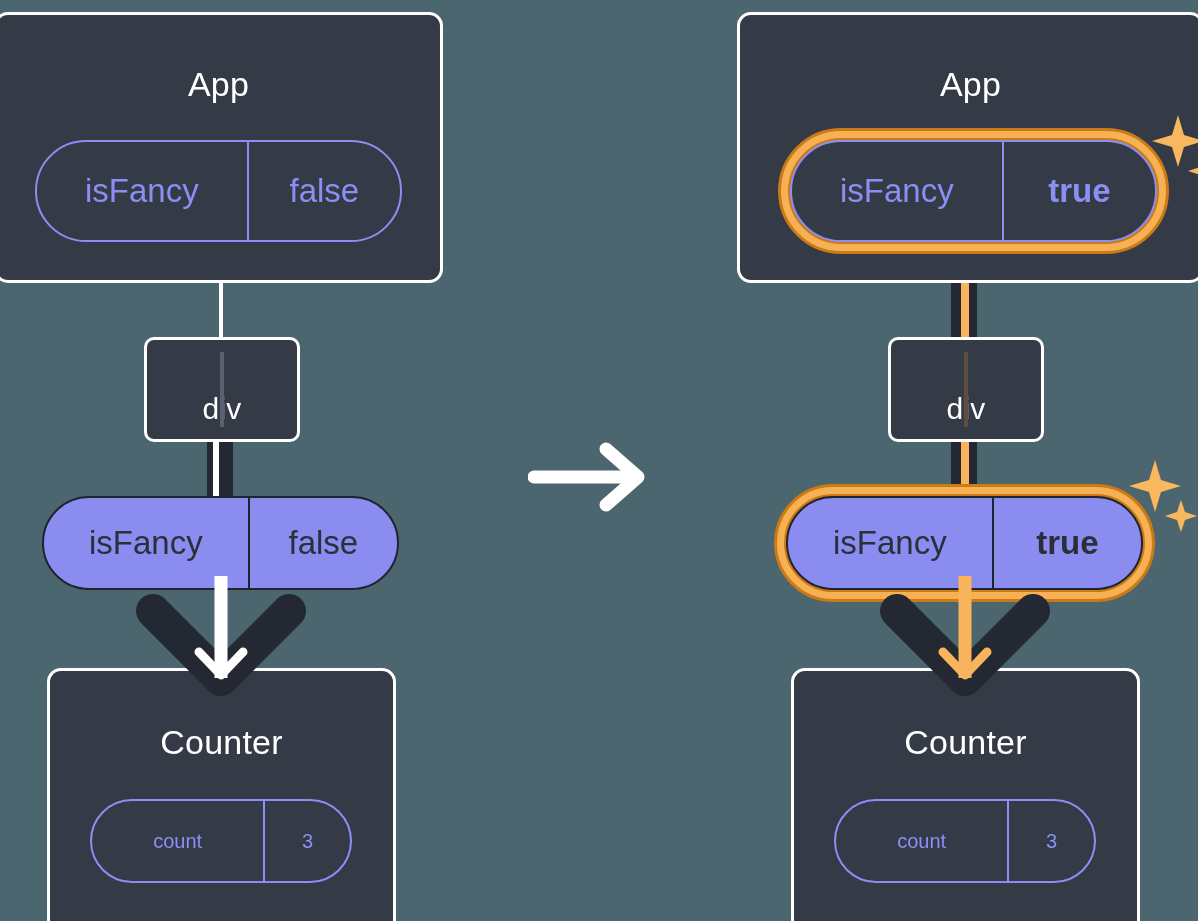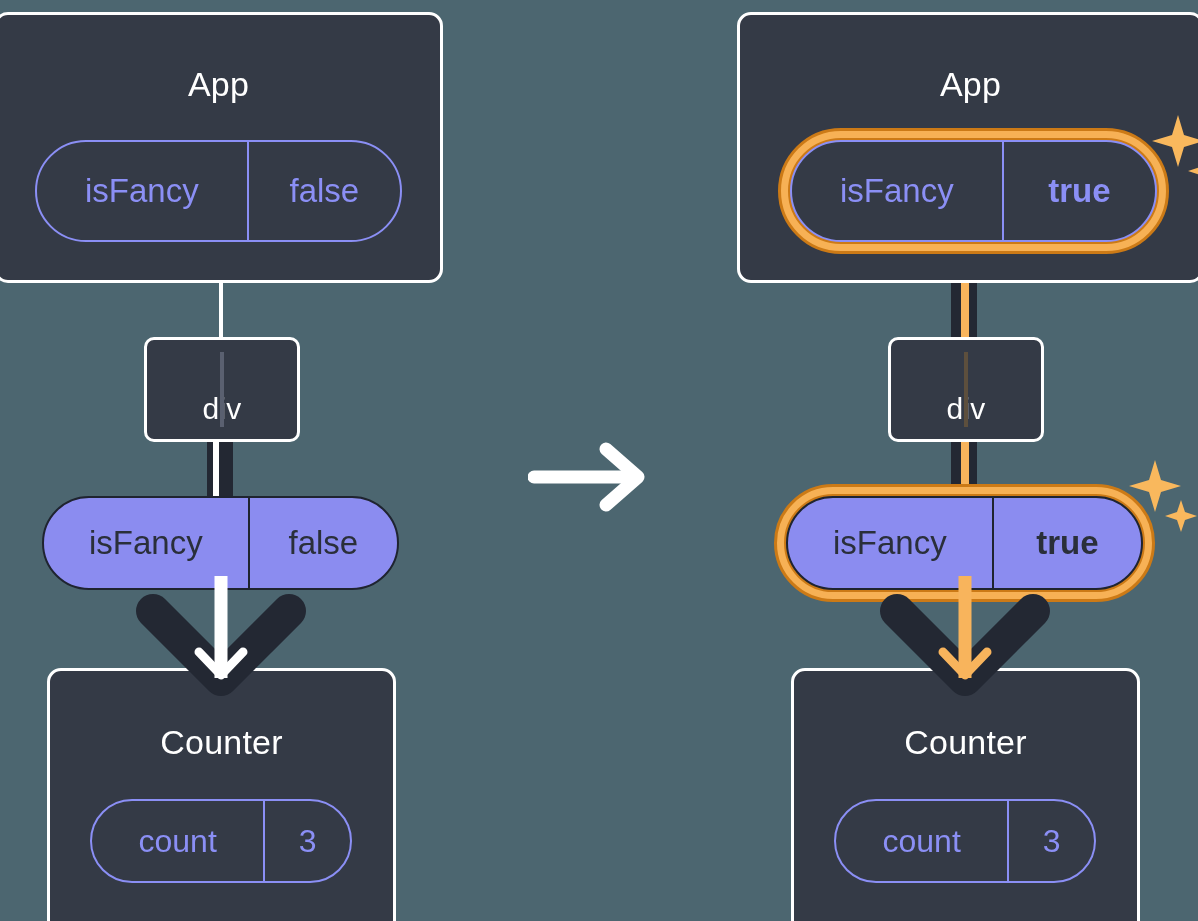--- a/index.html
+++ b/index.html
@@ -110,21 +110,21 @@
   .app-pill .cell.val{width:155px;}
 
   
   .props-pill{height:94px;top:480px;font-size:33px;}
   .tree.left .props-pill{left:42px;width:357px;}
   .tree.right .props-pill{left:49px;width:357px;}
   .props-pill .cell.key{width:206px;}
   .props-pill .cell.val{width:151px;}
 
   
-  .counter-pill{height:84px;top:783px;font-size:32px;}
+  .counter-pill{height:84px;top:783px;font-size:20px;}
   .tree.left .counter-pill{left:90px;width:262px;}
   .tree.right .counter-pill{left:97px;width:262px;}
   .counter-pill .cell.key{width:174px;}
   .counter-pill .cell.val{width:88px;}
 
   .bold{font-weight:bold;}
 
   
   .ring{
     position:absolute;

